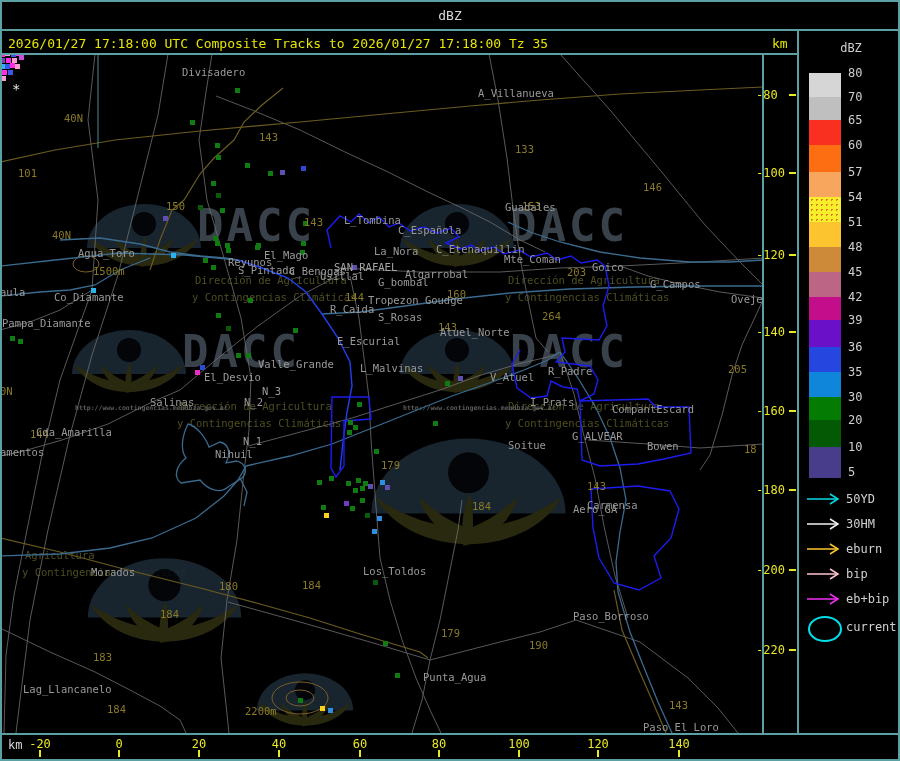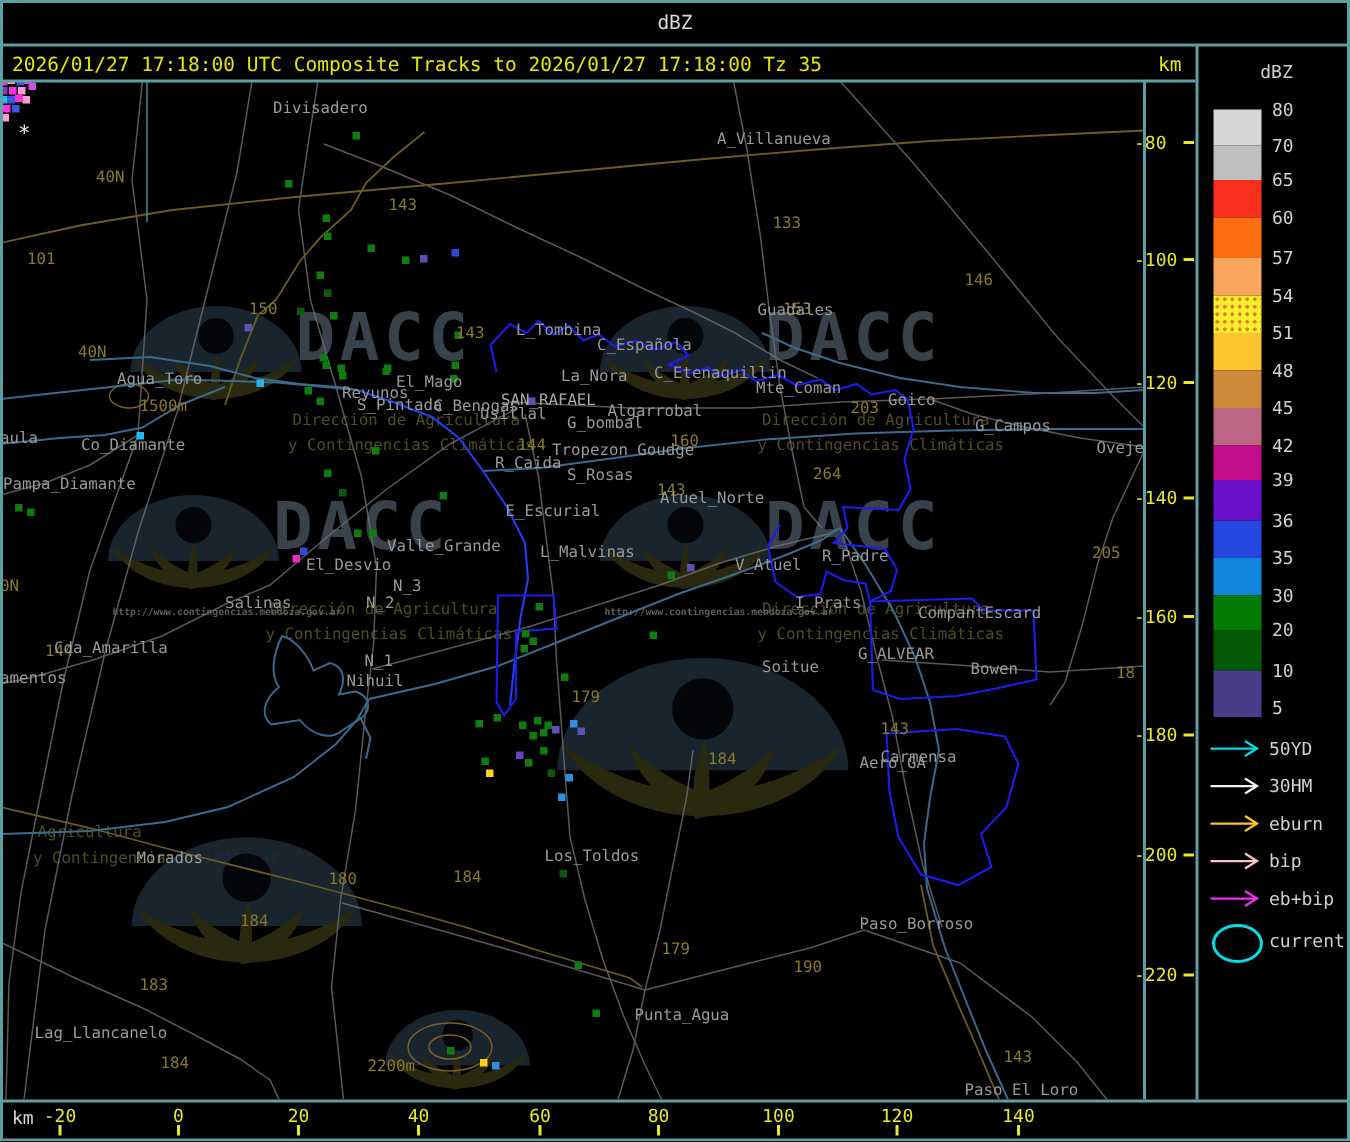--- a/index.html
+++ b/index.html
@@ -429,21 +429,21 @@
         <div class="pl" style="left: 150px; top: 396px;">Salinas</div>
         <div class="pl" style="left: 2px; top: 317px;">Pampa_Diamante</div>
         <div class="pl" style="left: 54px; top: 291px;">Co_Diamante</div>
         <div class="pl" style="left: 78px; top: 247px;">Agua_Toro</div>
         <div class="pl" style="left: 228px; top: 256px;">Reyunos</div>
         <div class="pl" style="left: 238px; top: 264px;">S_Pintada</div>
         <div class="pl" style="left: 0px; top: 286px;">aula</div>
         <div class="pl" style="left: 36px; top: 426px;">Cda_Amarilla</div>
         <div class="pl" style="left: 0px; top: 446px;">amentos</div>
         <div class="pl" style="left: 243px; top: 435px;">N_1</div>
-        <div class="pl" style="left: 215px; top: 448px; margin-left: 16px;">Nihuil</div>
+        <div class="pl" style="left: 215px; top: 448px;">Nihuil</div>
         <div class="pl" style="left: 244px; top: 396px;">N_2</div>
         <div class="pl" style="left: 262px; top: 385px;">N_3</div>
         <div class="pl" style="left: 91px; top: 566px;">Morados</div>
         <div class="pl" style="left: 363px; top: 565px;">Los_Toldos</div>
         <div class="pl" style="left: 573px; top: 610px;">Paso_Borroso</div>
         <div class="pl" style="left: 423px; top: 671px;">Punta_Agua</div>
         <div class="pl" style="left: 643px; top: 721px;">Paso El Loro</div>
         <div class="pl" style="left: 23px; top: 683px;">Lag_Llancanelo</div>
         <div class="rl" style="left: 18px; top: 167px;">101</div>
         <div class="rl" style="left: 64px; top: 112px;">40N</div>

